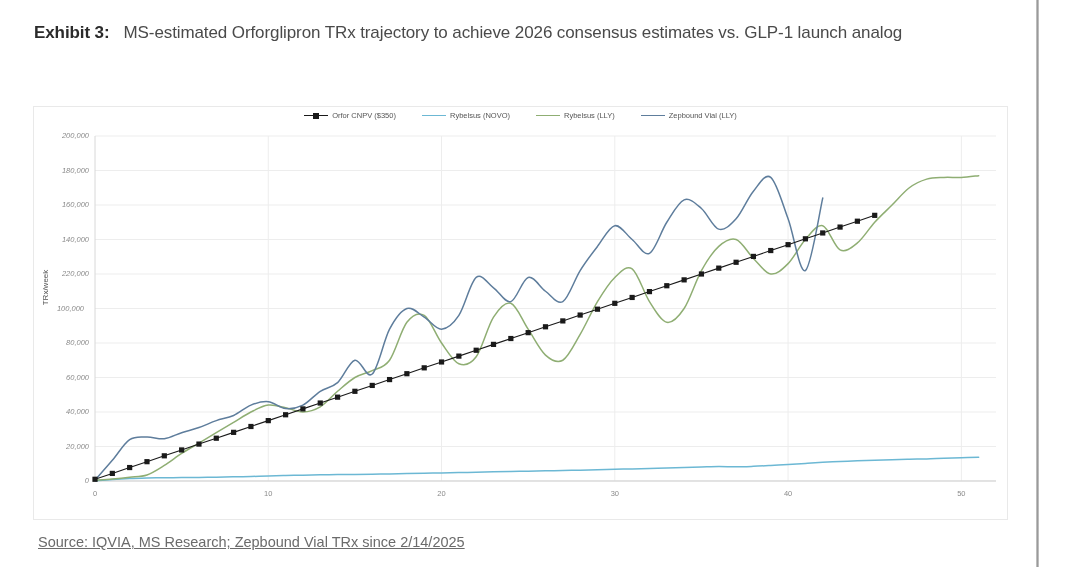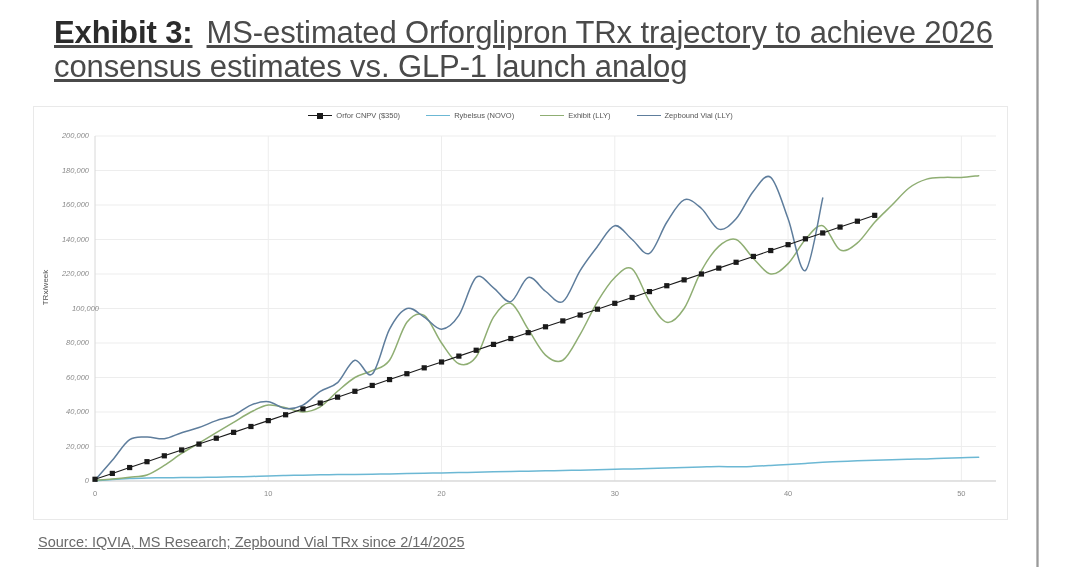--- a/index.html
+++ b/index.html
@@ -18,24 +18,23 @@
   .rail{
     position:absolute;left:1036px;top:0;width:3px;height:567px;
     background:linear-gradient(to right,#cfcfcf,#9a9a9a,#cfcfcf);
   }
   .gutter{
     position:absolute;left:1039px;top:0;width:41px;height:567px;background:#ffffff;
   }
 
   
   .title{
-    position:absolute;left:54px;top:16px;width:970px;
-    font-size:31px;line-height:34px;color:#4a4a4a;
+    position:absolute;left:34px;top:16px;width:970px;
+    font-size:17px;line-height:34px;color:#4a4a4a;
     letter-spacing:-0.1px;
-    text-decoration:underline;
   }
   .title .lbl{font-weight:bold;color:#2b2b2b;}
   .title .sp{display:inline-block;width:14px;}
 
   
   .card{
     position:absolute;left:33px;top:106px;width:975px;height:414px;
     background:#fff;border:1px solid #e9e9e9;box-sizing:border-box;
   }
 
@@ -99,21 +98,21 @@
         <div class="lg-item">
           <span class="lg-swatch">
             <i style="background: rgb(108, 184, 212);"></i>
           </span>
           <span>Rybelsus (NOVO)</span>
         </div>
         <div class="lg-item">
           <span class="lg-swatch">
             <i style="background: rgb(143, 174, 115);"></i>
           </span>
-          <span>Exhibit (LLY)</span>
+          <span>Rybelsus (LLY)</span>
         </div>
         <div class="lg-item">
           <span class="lg-swatch">
             <i style="background: rgb(94, 125, 156);"></i>
           </span>
           <span>Zepbound Vial (LLY)</span>
         </div>
       </div>
 
     <div class="plot-wrap">
@@ -195,21 +194,21 @@
             <rect x="838.11" y="105.75" width="5.2" height="5.2" fill="#1a1a1a"></rect>
           </g>
         </svg>
       <div class="ylabel">TRx/week</div>
       <div id="ytick-host">
           <div class="tick ytick" style="left: 9px; top: 369px;">0</div>
           <div class="tick ytick" style="left: 9px; top: 334.5px;">20,000</div>
           <div class="tick ytick" style="left: 9px; top: 300px;">40,000</div>
           <div class="tick ytick" style="left: 9px; top: 265.5px;">60,000</div>
           <div class="tick ytick" style="left: 9px; top: 231px;">80,000</div>
-          <div class="tick ytick" style="left: 19px; top: 196.5px;">100,000</div>
+          <div class="tick ytick" style="left: 4px; top: 196.5px;">100,000</div>
           <div class="tick ytick" style="left: 9px; top: 162px;">220,000</div>
           <div class="tick ytick" style="left: 9px; top: 127.5px;">140,000</div>
           <div class="tick ytick" style="left: 9px; top: 93px;">160,000</div>
           <div class="tick ytick" style="left: 9px; top: 58.5px;">180,000</div>
           <div class="tick ytick" style="left: 9px; top: 24px;">200,000</div>
         </div>
       <div id="xtick-host">
           <div class="tick xtick" style="left: 46px; top: 382px;">0</div>
           <div class="tick xtick" style="left: 219.269px; top: 382px;">10</div>
           <div class="tick xtick" style="left: 392.538px; top: 382px;">20</div>

